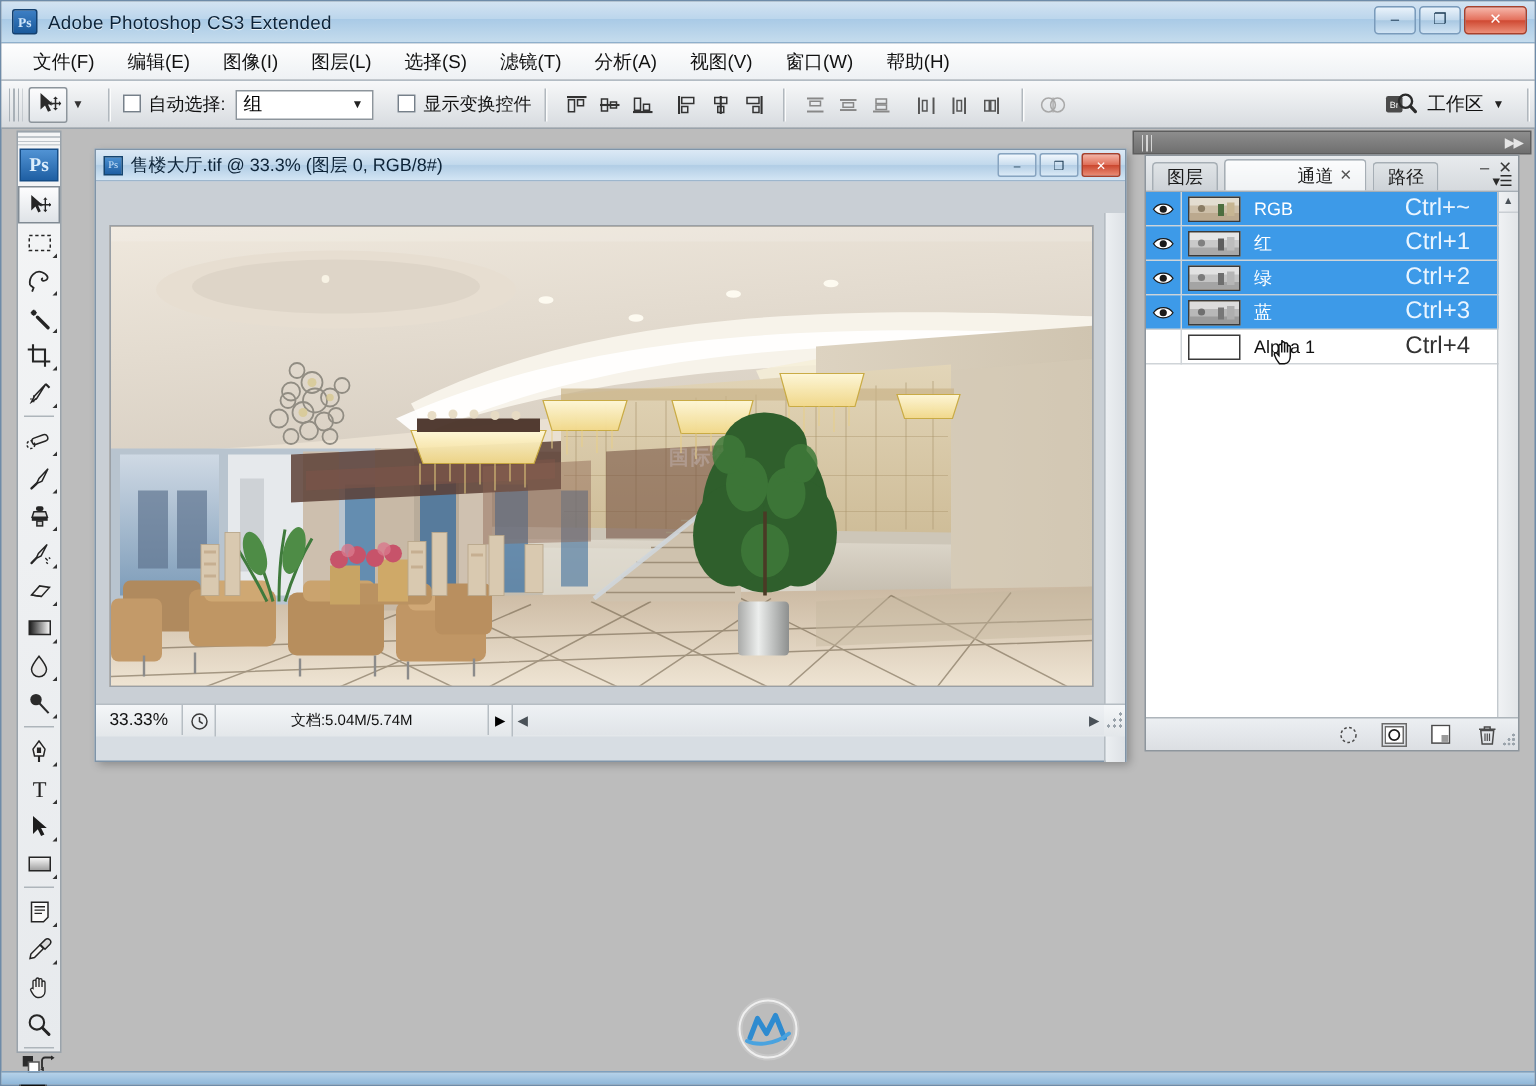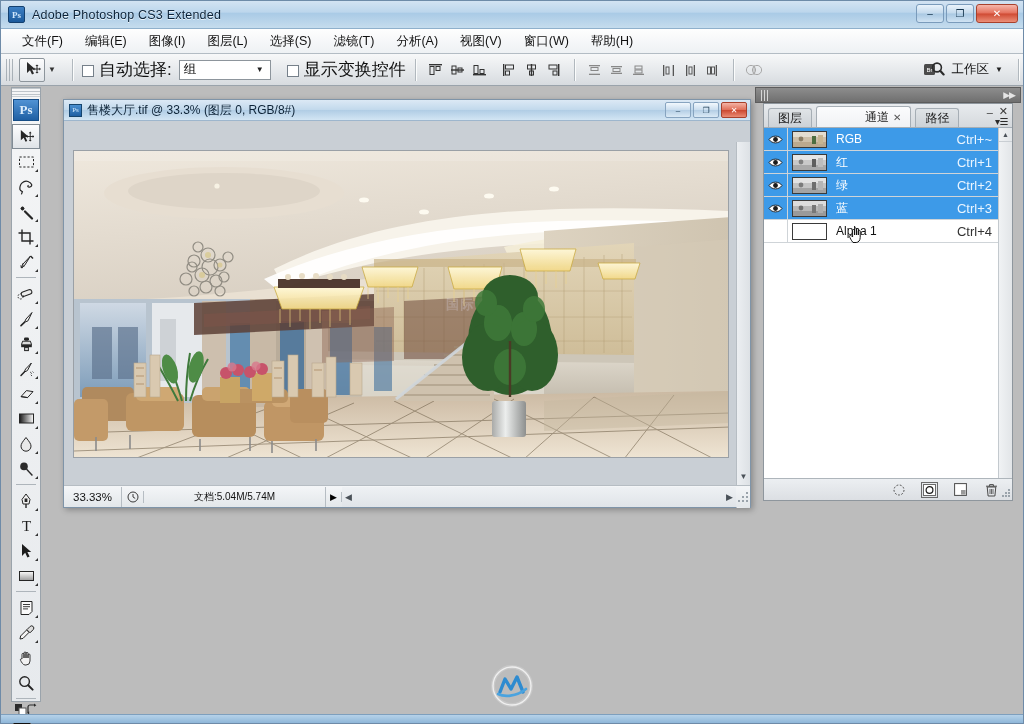--- a/index.html
+++ b/index.html
@@ -76,21 +76,21 @@
     background: linear-gradient(to bottom,#fcfcfd,#e2e6ea);
     display: flex; align-items: center; justify-content: center;
   }
   .opt-caret { margin: 0 7px 0 3px; font-size: 8px; color: #333; }
   .opt-sep { width: 1px; height: 22px; background: #b1b8be; margin: 0 9px;
              box-shadow: 1px 0 0 #fbfcfc; }
   .opt-check {
     width: 12px; height: 12px; border: 1px solid #76808a; background: #fff;
     display: inline-block; margin-right: 5px; vertical-align: -2px;
   }
-  .opt-label { font-size: 17px; color: #111; white-space: nowrap; }
+  .opt-label { font-size: 12px; color: #111; white-space: nowrap; }
   #auto-select-select {
     width: 92px; height: 20px; margin-left: 7px;
     border: 1px solid #8d959c; background: #fff;
     display: flex; align-items: center; padding: 0 4px;
     font-size: 12.5px; position: relative;
   }
   #auto-select-select .dd-arrow {
     position: absolute; right: 6px; font-size: 8px; color: #222;
   }
   .align-icon {
@@ -179,23 +179,23 @@
     overflow: hidden;
     background: #b9ac9a;
   }
   
   #doc-vscroll {
     position: absolute; right: 0; top: 21px; width: 14px; height: 366px;
     background: linear-gradient(to right,#eceff2,#dde1e5);
     border-left: 1px solid #b6bdc3;
   }
   #doc-hscroll-row {
-    position: absolute; left: 0; bottom: 0; width: 686px; height: 22px;
+    position: absolute; left: 0; bottom: 16px; width: 686px; height: 22px;
     background: linear-gradient(to bottom,#f4f6f8,#e3e7ea);
-    border-top: 1px solid #b6bdc3; display: flex; align-items: center;
+    border-top: 1px solid #b6bdc3; display: flex; 
   }
   #zoom-field {
     width: 58px; height: 20px; display: flex; align-items: center;
     justify-content: center; font-size: 11.5px; color: #111;
     border-right: 1px solid #b6bdc3;
   }
   #doc-clock { width: 22px; display: flex; align-items: center; justify-content: center;
                border-right: 1px solid #b6bdc3; }
   #doc-status {
     width: 182px; height: 20px; display: flex; align-items: center;
@@ -268,21 +268,21 @@
     width: 24px; height: 23px; display: flex; align-items: center; justify-content: center;
     border-right: 1px solid #cfd4d8;
   }
   .chan-thumb {
     width: 35px; height: 17px; margin-left: 4px; border: 1px solid #3a3a3a;
     background: #d2c6b2; overflow: hidden; position: relative;
   }
   .chan-thumb.alpha { background: #fff; }
   .chan-name { margin-left: 9px; font-size: 12px; color: #111; }
   .chan-row.sel .chan-name { color: #fff; }
-  .chan-key { margin-left: auto; margin-right: 20px; font-size: 13px; color: #333; padding-left: 44px; }
+  .chan-key { margin-left: auto; margin-right: 32px; font-size: 16px; color: #333; padding-left: 44px; }
   .chan-row.sel .chan-key { color: #eaf5ff; }
   #chan-vscroll {
     position: absolute; right: 0; top: 0; width: 14px; height: 350px;
     background: linear-gradient(to right,#f0f2f4,#e2e5e8);
     border-left: 1px solid #c3c9ce;
   }
   .vsbtn { height: 14px; display: flex; align-items: center; justify-content: center;
            font-size: 7px; color: #4a5158; border-bottom: 1px solid #c9ced3; }
   #panel-footer {
     position: absolute; left: 0; bottom: 0; width: 248px; height: 22px;

